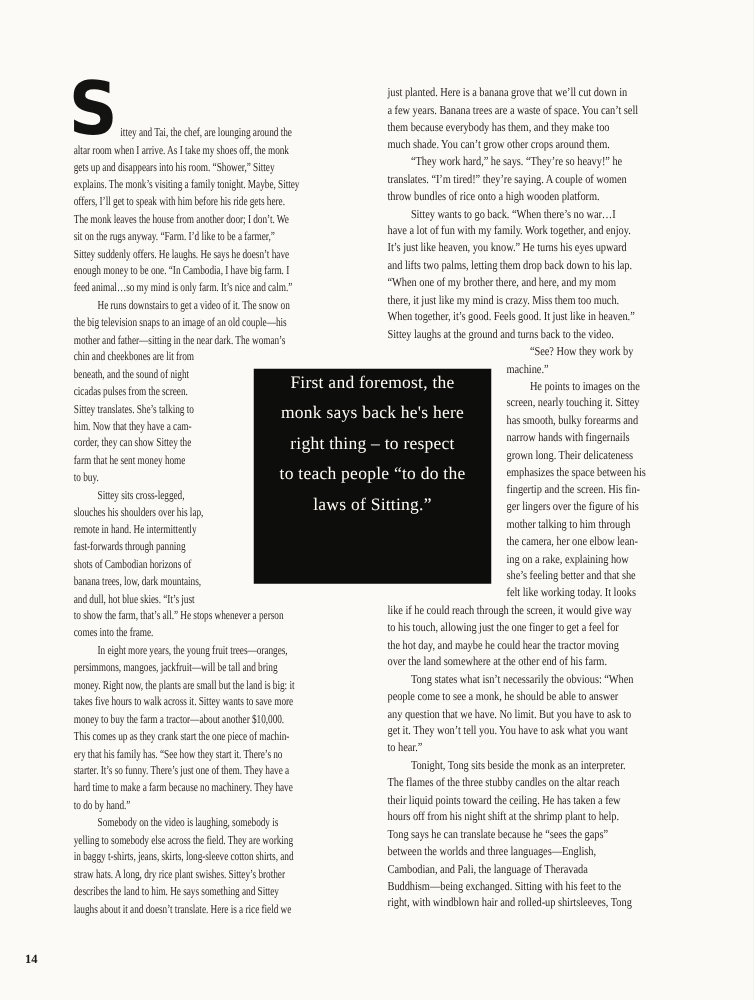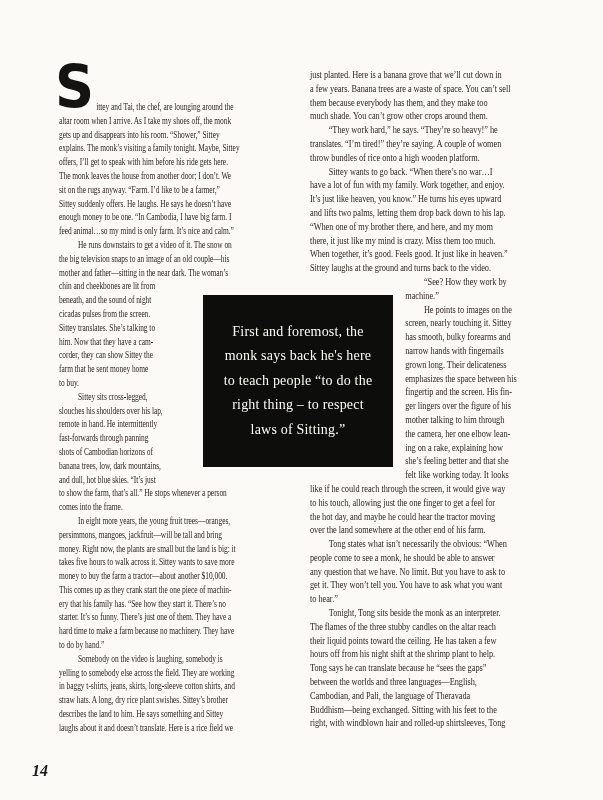--- a/index.html
+++ b/index.html
@@ -23,27 +23,27 @@
   
   .dropcap{
     position:absolute;left:55px;top:57px;line-height:59px;font-size:59px;
     font-family:"DejaVu Sans","Liberation Sans",sans-serif;font-weight:bold;
     color:#131312;transform:scaleX(0.92);transform-origin:0 0;
   }
   
   .pullquote{
     position:absolute;left:203px;top:295px;width:190px;height:172px;
     background:#0d0d0c;color:#fffdf6;
-    display:flex;flex-direction:column;justify-content:center;align-items:center;
+    display:flex;flex-direction:column;align-items:center;
     text-align:center;font-size:14px;padding:0;box-sizing:border-box;
   }
   .pq-line{line-height:24.4px;white-space:nowrap;letter-spacing:0.2px;}
   .pagenum{
-    position:absolute;left:32px;top:762px;
-    font-size:16px;font-weight:bold;font-style:italic;color:#1c1a18;
+    position:absolute;left:20px;top:762px;
+    font-size:10px;font-weight:bold;color:#1c1a18;
   }
 </style>
 </head>
 <body>
 
 <div class="page">
   <div class="dropcap">S</div>
   <div class="col col-left" id="col-left">
       <div class="ln f-d">ittey and Tai, the chef, are lounging around the</div>
       <div class="ln">altar room when I arrive. As I take my shoes off, the monk</div>
@@ -138,18 +138,18 @@
       <div class="ln">hours off from his night shift at the shrimp plant to help.</div>
       <div class="ln">Tong says he can translate because he “sees the gaps”</div>
       <div class="ln">between the worlds and three languages—English,</div>
       <div class="ln">Cambodian, and Pali, the language of Theravada</div>
       <div class="ln">Buddhism—being exchanged. Sitting with his feet to the</div>
       <div class="ln">right, with windblown hair and rolled-up shirtsleeves, Tong</div>
     </div>
   <div class="pullquote" id="pullquote">
       <div class="pq-line">First and foremost, the</div>
       <div class="pq-line">monk says back he's here</div>
+      <div class="pq-line">right thing – to respect</div>
       <div class="pq-line">to teach people “to do the</div>
-      <div class="pq-line">right thing – to respect</div>
       <div class="pq-line">laws of Sitting.”</div>
     </div>
   <div class="pagenum">14</div>
 </div>
 
 </body></html>

